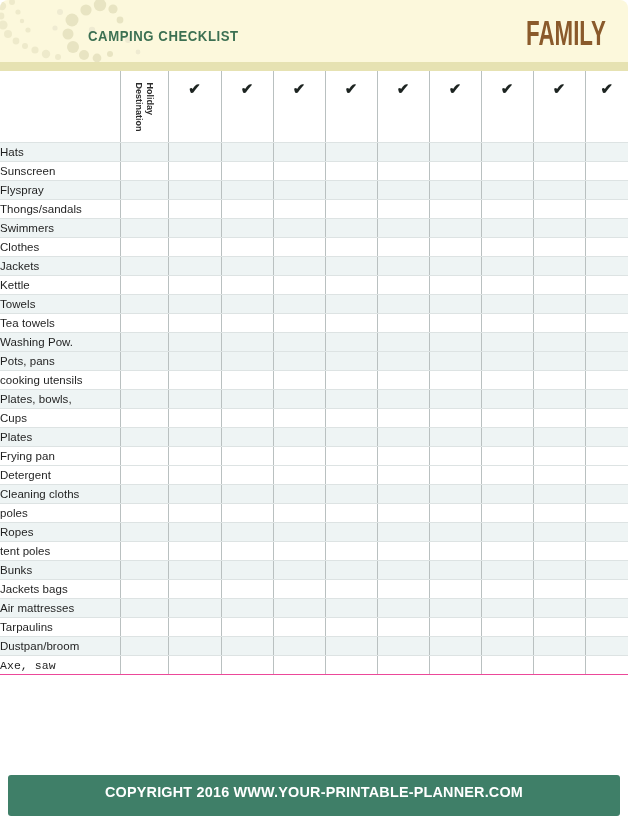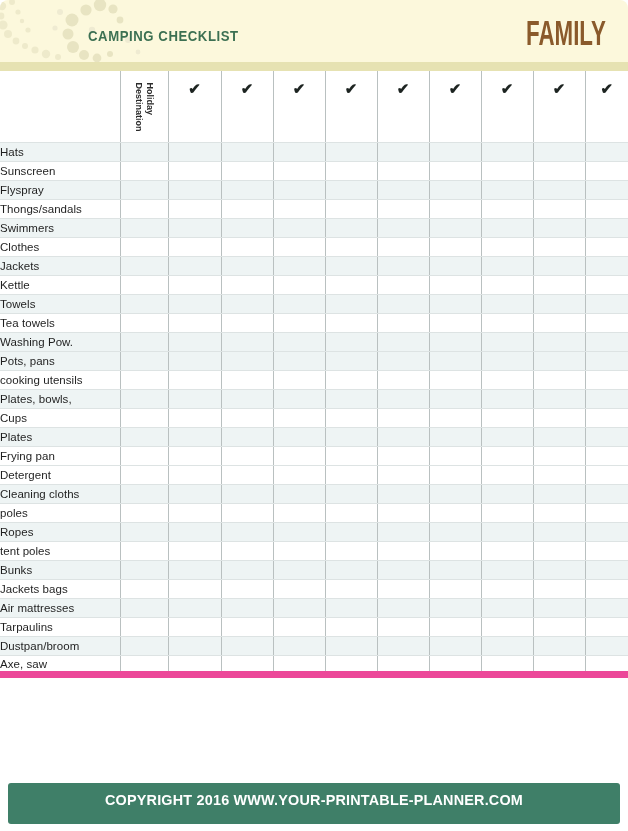--- a/index.html
+++ b/index.html
@@ -147,28 +147,29 @@
   tbody tr.even td { background: #ffffff; }
   td.name {
     padding-left: 15px;
     font-size: 11.5px;
     color: #1f1f1f;
     font-family: "Liberation Sans", sans-serif;
     white-space: nowrap;
     letter-spacing: 0.05px;
   }
   tbody tr:last-child td {
-    border-bottom: 7px solid #ec4899;
+    border-bottom: 1px solid #ec4899;
+    font-family: Liberation Mono, monospace;
   }
 
   
   .footer {
     position: absolute;
     left: 0;
-    bottom: 0;
+    bottom: 8px;
     width: 628px;
     height: 52px;
     background: #ffffff;
   }
   .footer-band {
     position: absolute;
     left: 8px;
     top: 4px;
     width: 612px;
     height: 41px;

